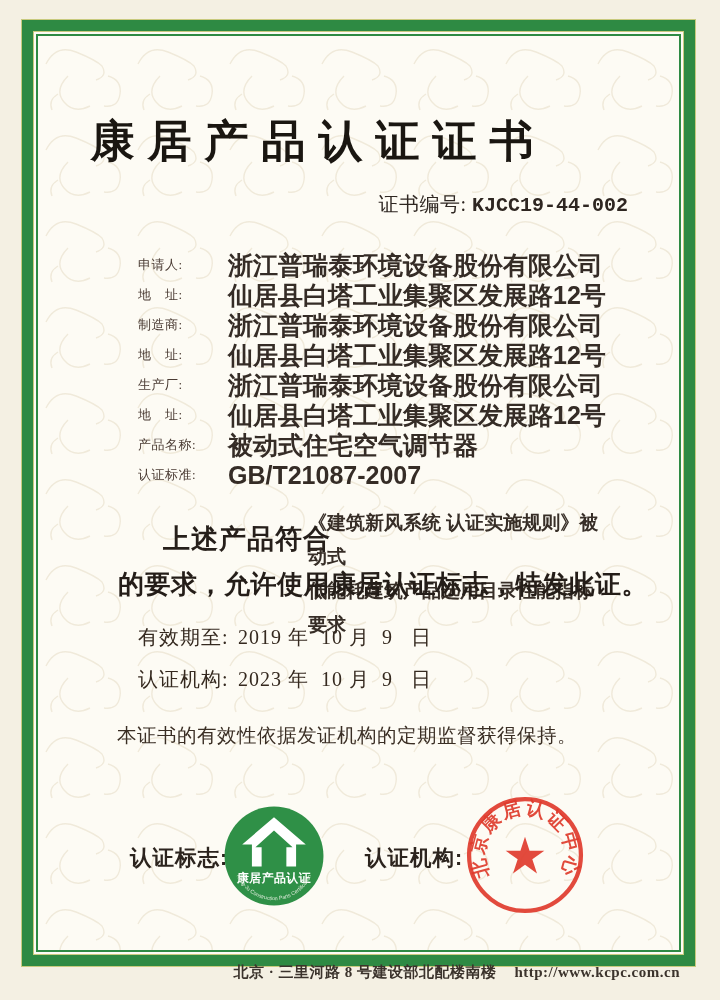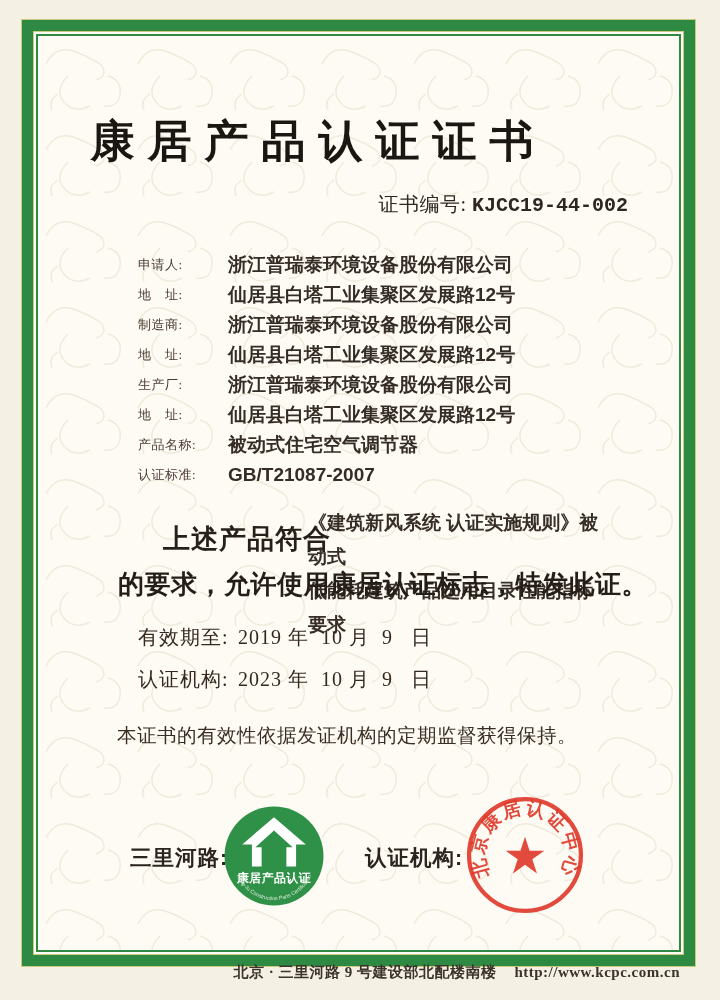--- a/index.html
+++ b/index.html
@@ -41,21 +41,21 @@
   .certno .num { font-family:"Liberation Mono","DejaVu Sans Mono",monospace; font-weight:bold; letter-spacing:0; }
 
   .fields { position:absolute; left:138px; top:250px; width:480px; }
   .field-row { display:flex; height:30px; align-items:center; }
   .field-label {
     width:86px; flex:0 0 86px;
     font-size:13px; color:#4a3b33; letter-spacing:0.5px;
   }
   .field-value {
     font-family:"Liberation Sans","DejaVu Sans",sans-serif;
-    font-weight:bold; font-size:19px; color:#352c26; margin-left:4px;
+    font-weight:bold; font-size:25px; color:#352c26; margin-left:4px;
   }
 
   .stmt-lead {
     position:absolute; left:163px; top:521px;
     font-family:"Liberation Sans","DejaVu Sans",sans-serif;
     font-weight:bold; font-size:27px; color:#261f1a; letter-spacing:1px;
   }
   .stmt-clause {
     position:absolute; left:308px; top:506px; width:300px;
     font-family:"Liberation Sans","DejaVu Sans",sans-serif;
@@ -172,21 +172,21 @@
     <span class="d-label">有效期至:</span>
     <span class="d-value">2019 年  10 月  9   日</span>
   </div>
   <div class="date-row expiry-row">
     <span class="d-label">认证机构:</span>
     <span class="d-value">2023 年  10 月  9   日</span>
   </div>
 
   <div class="validity-note">本证书的有效性依据发证机构的定期监督获得保持。</div>
 
-  <div class="mark-label">三里河路:</div>
+  <div class="mark-label">认证标志:</div>
 
   <svg class="logo-badge" viewBox="0 0 120 120">
     <defs>
       <path id="en-arc" d="M 14 64 A 46 46 0 0 0 106 64" fill="none"></path>
     </defs>
     <circle cx="60" cy="60" r="56" fill="#2f9047"></circle>
     <path d="M 60 16 L 96 47 L 85 47 L 85 72 L 35 72 L 35 47 L 24 47 Z
              M 60 31 L 81 50 L 74 50 L 74 72 L 46 72 L 46 50 L 39 50 Z" fill="#ffffff" fill-rule="evenodd"></path>
     <text x="60" y="90" text-anchor="middle" font-size="13.5" font-weight="bold" font-family="Liberation Sans, DejaVu Sans, sans-serif" fill="#ffffff" letter-spacing="0.5">康居产品认证</text>
     <text font-size="6" fill="#dcead8" font-family="Liberation Sans, DejaVu Sans, sans-serif">
@@ -201,16 +201,16 @@
       <path id="seal-arc" d="M 29.4 85.7 A 40 40 0 1 1 90.6 85.7" fill="none"></path>
     </defs>
     <circle cx="60" cy="60" r="55" fill="none" stroke="#df3b2c" stroke-width="4.2" opacity="0.92"></circle>
     <path fill="#df3b2c" opacity="0.92" d="M 60 42 L 64.5 55.9 L 79 55.8 L 67.2 64.3 L 71.8 78.2 L 60 69.6 L 48.2 78.2 L 52.8 64.3 L 41 55.8 L 55.5 55.9 Z"></path>
     <text font-size="18.5" font-weight="bold" fill="#df3b2c" opacity="0.92" letter-spacing="2.5" font-family="Liberation Sans, DejaVu Sans, sans-serif">
       <textPath href="#seal-arc" startOffset="50%" text-anchor="middle">北京康居认证中心</textPath>
     </text>
   </svg>
 
   <div class="footer">
-    <span>北京 · 三里河路 9 号建设部北配楼南楼</span><span class="sep"></span><span>http://www.kcpc.com.cn</span>
+    <span>北京 · 三里河路 8 号建设部北配楼南楼</span><span class="sep"></span><span>http://www.kcpc.com.cn</span>
   </div>
 
 </div>
 
 </body></html>

